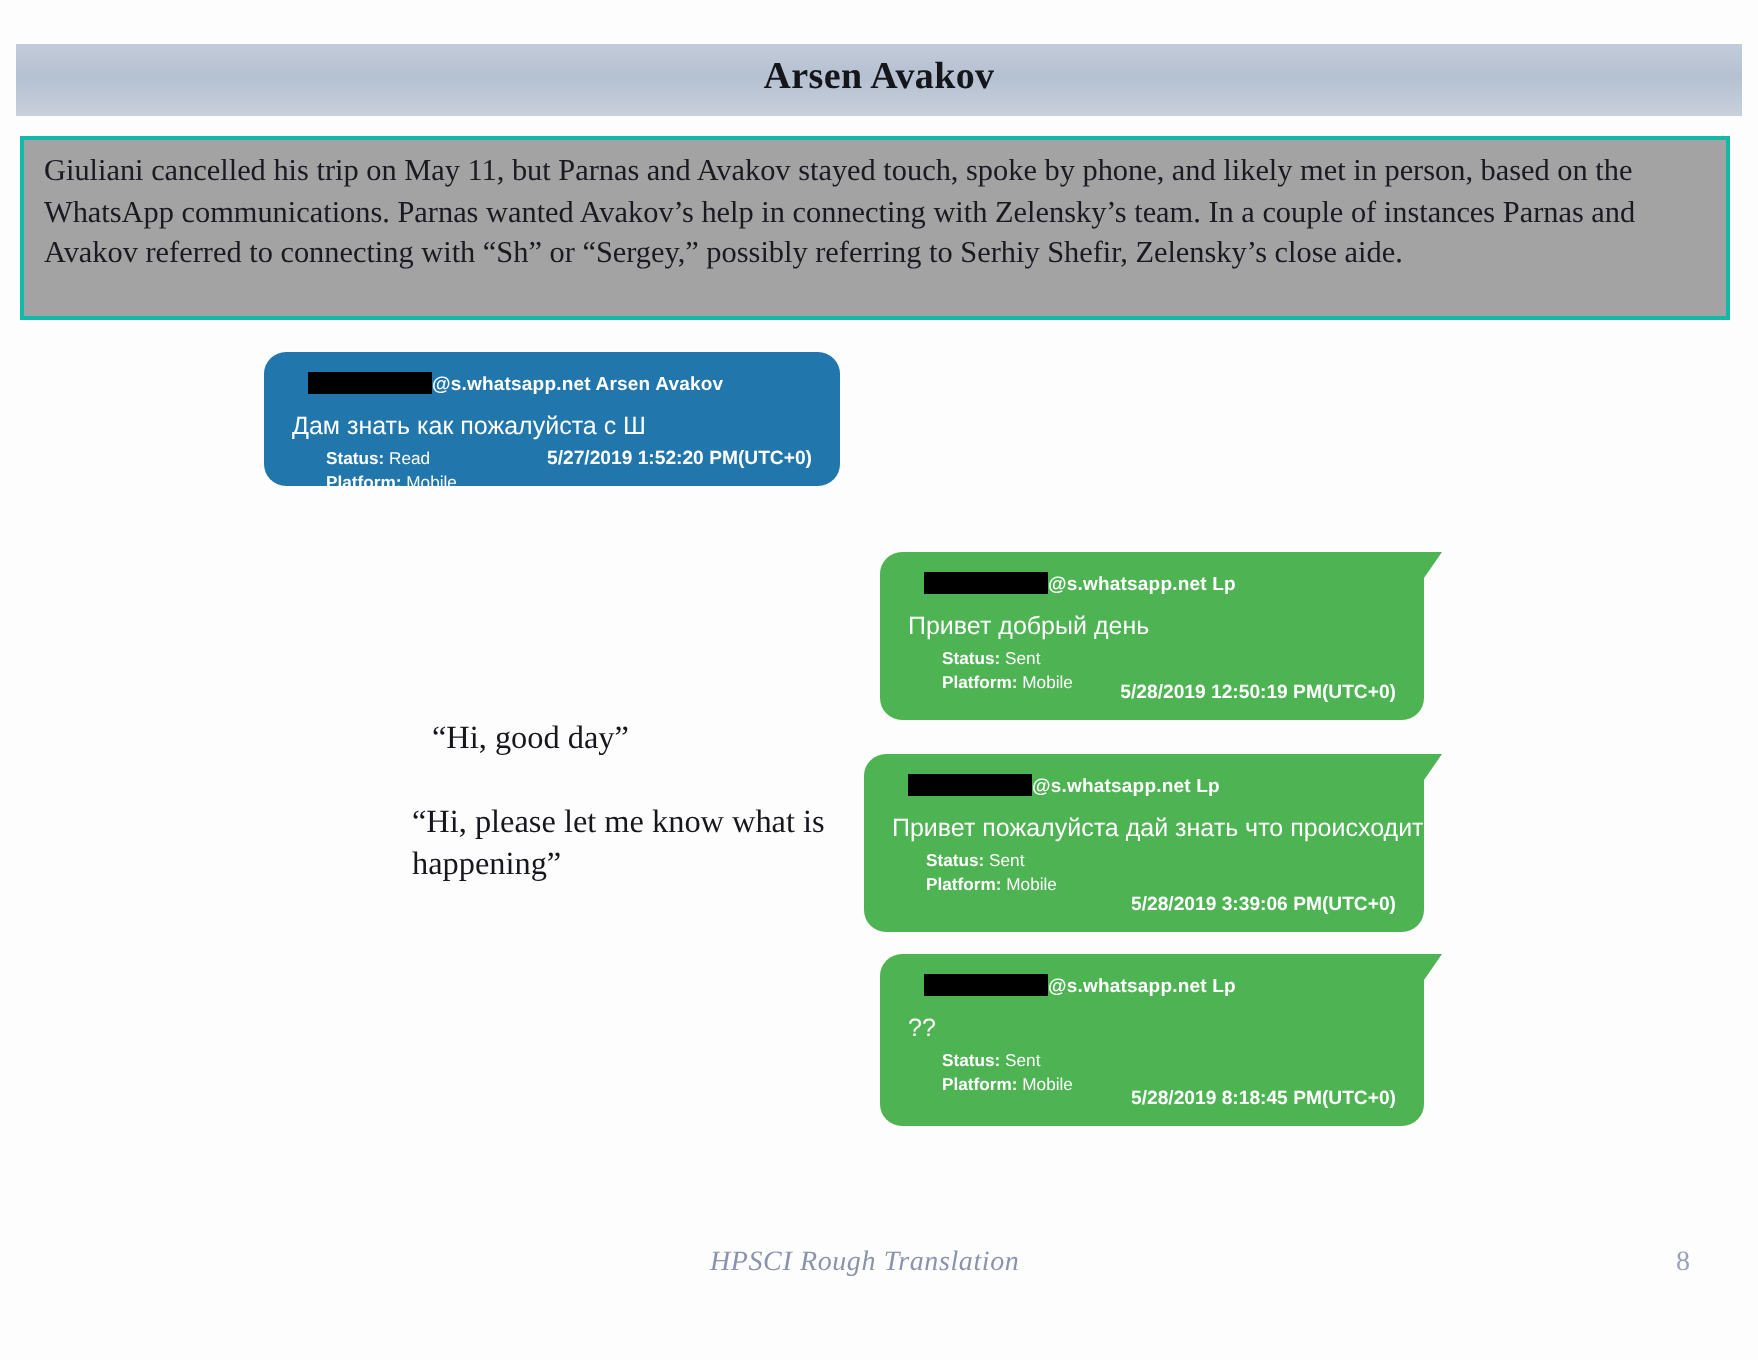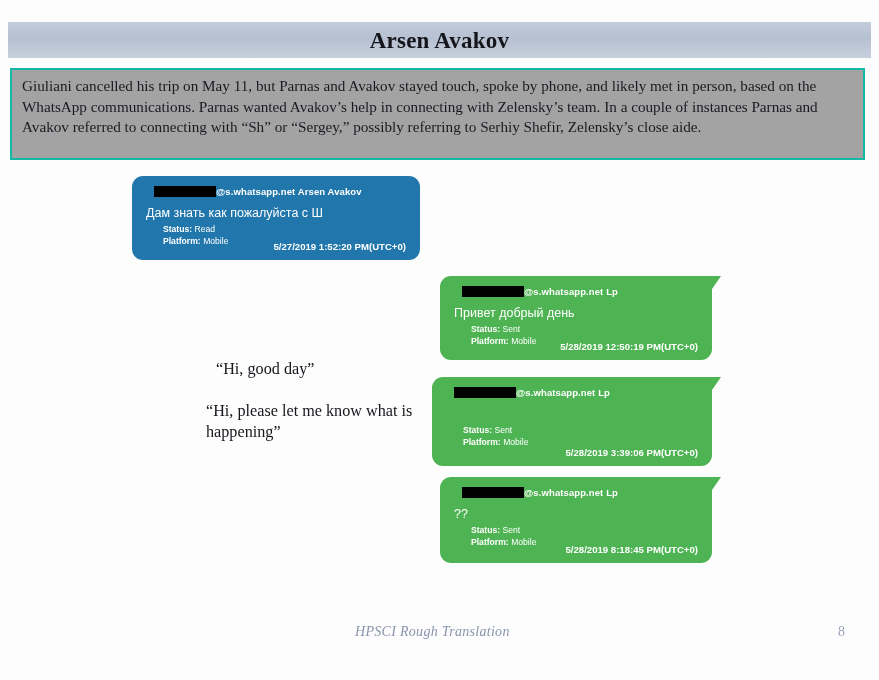--- a/index.html
+++ b/index.html
@@ -34,21 +34,21 @@
     box-shadow: inset 0 0 0 0 rgba(0,0,0,0);
   }
   .header-title {
     position: absolute;
     left: 0;
     right: 0;
     top: 6px;
     text-align: center;
     font-family: "Liberation Serif", serif;
     font-weight: bold;
-    font-size: 23px;
+    font-size: 19px;
     letter-spacing: 0.2px;
     color: #14161b;
   }
 
   
   .summary-box {
     position: absolute;
     left: 10px;
     top: 68px;
     width: 855px;
@@ -190,21 +190,21 @@
 <div class="page">
 
   <div class="header-band">
     <div class="header-title">Arsen Avakov</div>
   </div>
 
   <div class="summary-box">
     <div class="summary-text">Giuliani cancelled his trip on May 11, but Parnas and Avakov stayed touch, spoke by phone, and likely met in person, based on the WhatsApp communications.  Parnas wanted Avakov’s help in connecting with Zelensky’s team. In a couple of instances Parnas and Avakov referred to connecting with “Sh” or “Sergey,” possibly referring to Serhiy Shefir, Zelensky’s close aide.</div>
   </div>
 
-  <div class="bubble blue" style="left:132px; top:176px; width:288px; height:84px;">
+  <div class="bubble blue" style="left:132px; top:176px; width:288px; height:67px;">
     <div class="addr-line">
       <span class="redaction"></span><span class="addr-rest">@s.whatsapp.net Arsen Avakov</span>
     </div>
     <div class="msg-body">Дам знать как пожалуйста с Ш</div>
     <div class="meta-status">
       <b>Status:</b>
       <span>Read</span>
     </div>
     <div class="meta-platform">
       <b>Platform:</b>
@@ -228,20 +228,21 @@
       <span>Mobile</span>
     </div>
     <div class="timestamp">5/28/2019 12:50:19 PM(UTC+0)</div>
   </div>
 
   <div class="bubble green" style="left:432px; top:377px; width:280px; height:89px;">
     <span class="tail"></span>
     <div class="addr-line">
       <span class="redaction"></span><span class="addr-rest">@s.whatsapp.net Lp</span>
     </div>
+    <div class="msg-body">Привет пожалуйста дай знать что происходит</div>
     <div class="meta-status">
       <b>Status:</b>
       <span>Sent</span>
     </div>
     <div class="meta-platform">
       <b>Platform:</b>
       <span>Mobile</span>
     </div>
     <div class="timestamp">5/28/2019 3:39:06 PM(UTC+0)</div>
   </div>

